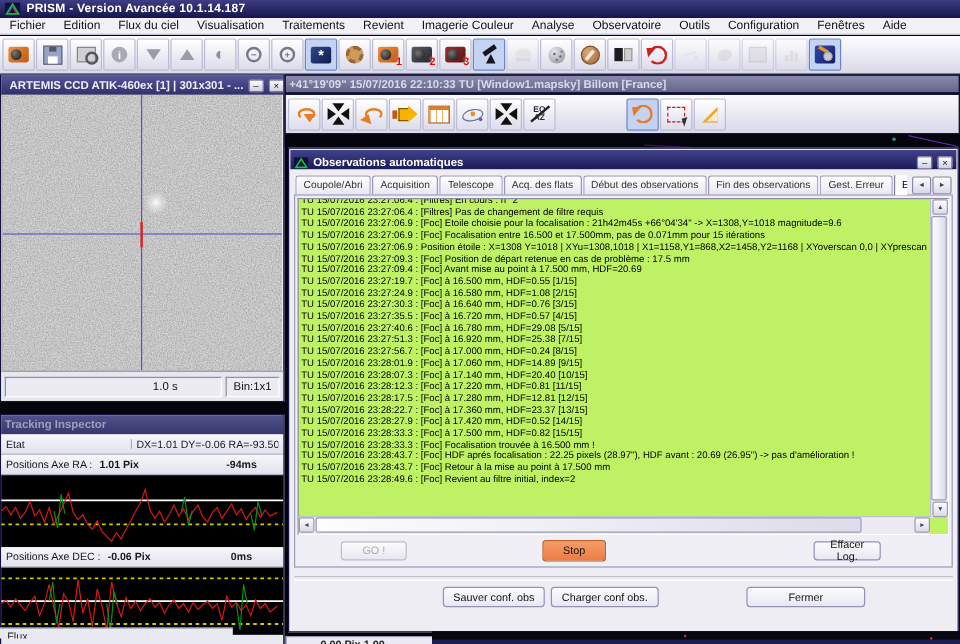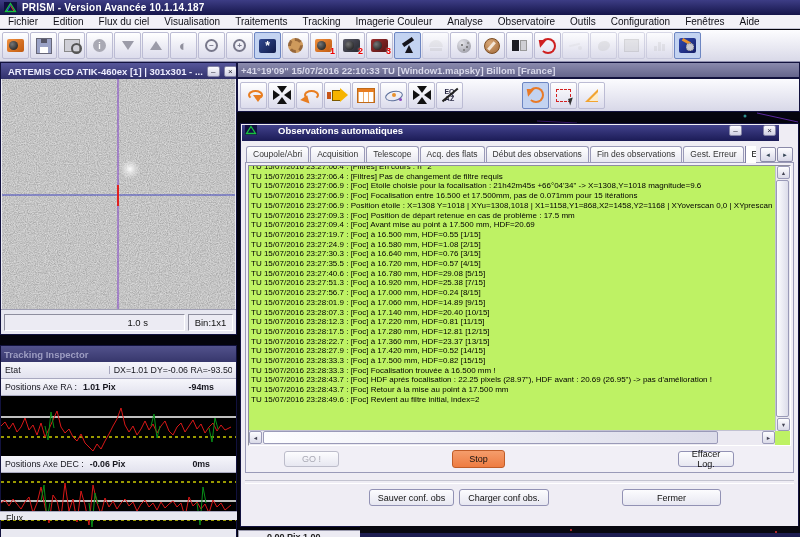--- a/index.html
+++ b/index.html
@@ -133,22 +133,22 @@
   #trkwin{left:0;top:345px;width:237px;height:227px;background:#e9e9f1}
   .trk-row{display:flex;align-items:center;background:linear-gradient(180deg,#f6f6fb,#e2e2ee);
            border-bottom:1px solid #a8a8bf;height:17px;font-size:8.8px;color:#16161e;padding:4px 4px;box-sizing:border-box}
   .trk-row .lbl{white-space:nowrap}
   .trk-row .sep{width:1px;height:100%;background:#a8a8bf;margin:0 4px}
   .trk-row .val{font-weight:bold;white-space:nowrap}
   .graph{display:block;background:#000}
 
   
   #dialog{left:240px;top:123px;width:557px;height:402px;background:#efedf4;border:1px solid #12123e;box-shadow:2px 2px 5px rgba(0,0,0,.55)}
-  #dlg-title{position:absolute;left:1px;top:1px;right:19px;height:16px;background:linear-gradient(180deg,#42428c,#1b1b56);
-             display:flex;align-items:flex-start;gap:21px;padding:0 3px}
+  #dlg-title{position:absolute;left:1px;top:1px;right:1px;height:16px;background:linear-gradient(180deg,#42428c,#1b1b56);
+             display:flex;align-items:flex-end;gap:4px;padding:0 3px}
   #dlg-title .t{color:#fff;font-size:9.5px;font-weight:bold;flex:1}
   #tabs{position:absolute;left:5px;top:22px;right:42px;height:17px;display:flex;overflow:hidden}
   .tab{flex:none;background:linear-gradient(180deg,#ffffff,#e6e6ef);border:1px solid #9a9ab8;border-bottom:none;
        border-radius:3px 3px 0 0;padding:2px 6px 0 6px;margin-right:1px;font-size:8.5px;color:#333;white-space:nowrap;box-sizing:border-box}
   .tab.active{background:#fff;color:#000;margin-top:-2px;padding-top:4px;position:relative;z-index:3;border-color:#8080a4}
   .tabarr{position:absolute;top:23px;width:16px;height:15px;background:linear-gradient(180deg,#fdfdff,#d8d8e8);
           border:1px solid #8a8aa8;border-radius:2px;font-size:6px;color:#345;text-align:center;line-height:14px;box-sizing:border-box}
   #panel{position:absolute;left:4px;top:38px;width:549px;height:311px;border:1px solid #9a9ab8;background:#f1eff6;box-sizing:border-box}
   #logbox{position:absolute;left:2px;top:2px;width:543px;height:281px;border:1px solid;border-color:#8e8e9e #fff #fff #8e8e9e;background:#bef264;box-sizing:border-box}
   #logtxt{position:absolute;left:2px;top:0;right:15px;bottom:14px;overflow:hidden}
@@ -160,21 +160,21 @@
         border:1px solid #9a9ab8;border-radius:2px;font-size:5.5px;color:#445;text-align:center;line-height:12px;box-sizing:border-box}
   .thumb{position:absolute;background:linear-gradient(90deg,#fdfdff,#dcdcea);border:1px solid #9a9ab8;border-radius:2px;box-sizing:border-box}
 
   .btn{position:absolute;display:flex;align-items:center;justify-content:center;font-size:9px;color:#111;
        background:linear-gradient(180deg,#fcfcfe,#e7e7f1);border:1px solid #9292b4;border-radius:3px;box-sizing:border-box}
   .btn.disabled{color:#a9a9b4;border-color:#bcbcca}
   .btn.stop{background:linear-gradient(180deg,#f49d6c,#ee7c42);border-color:#c05c28;font-weight:normal}
   #divider{position:absolute;left:4px;right:4px;top:356px;height:2px;border-top:1px solid #c3c3d0;border-bottom:1px solid #fff}
 
   
-  #bstrip-l{left:0;top:511px;width:237px;height:8px;background:#e9e9f1;border-top:1px solid #a8a8bf;overflow:hidden}
+  #bstrip-l{left:0;top:523px;width:194px;height:8px;background:#e9e9f1;border-top:1px solid #a8a8bf;overflow:hidden}
   #bstrip-l span{font-size:9px;color:#222;display:block;margin:1px 0 0 6px}
   #bstrip-m{left:238px;top:530px;width:122px;height:7px;background:#ecebf3;border:1px solid #9a9aae;border-bottom:none;overflow:hidden}
   #bstrip-m span{font-size:9px;font-weight:bold;color:#222;display:block;margin-top:1px;margin-left:28px;white-space:nowrap}
   #bstrip-r{left:360px;top:526px;width:440px;height:11px;background:#070710;overflow:hidden}
   #bstrip-r i{position:absolute;bottom:0;left:0;width:100%;height:4px;background:#1d1d52;display:block}
   #bstrip-r b{position:absolute;width:2px;height:2px;background:#e03030;border-radius:50%}
 
   .deco{position:absolute;pointer-events:none}
 </style>
 </head>
@@ -189,21 +189,21 @@
   </svg>
   <span class="t">PRISM - Version Avancée  10.1.14.187</span>
 </div>
 
 <div id="menubar" class="abs">
     <span class="mi">Fichier</span>
     <span class="mi">Edition</span>
     <span class="mi">Flux du ciel</span>
     <span class="mi">Visualisation</span>
     <span class="mi">Traitements</span>
-    <span class="mi">Tracking</span>
+    <span class="mi">Revient</span>
     <span class="mi">Imagerie Couleur</span>
     <span class="mi">Analyse</span>
     <span class="mi">Observatoire</span>
     <span class="mi">Outils</span>
     <span class="mi">Configuration</span>
     <span class="mi">Fenêtres</span>
     <span class="mi">Aide</span>
   </div>
 
 <div id="toolbar1" class="abs">

